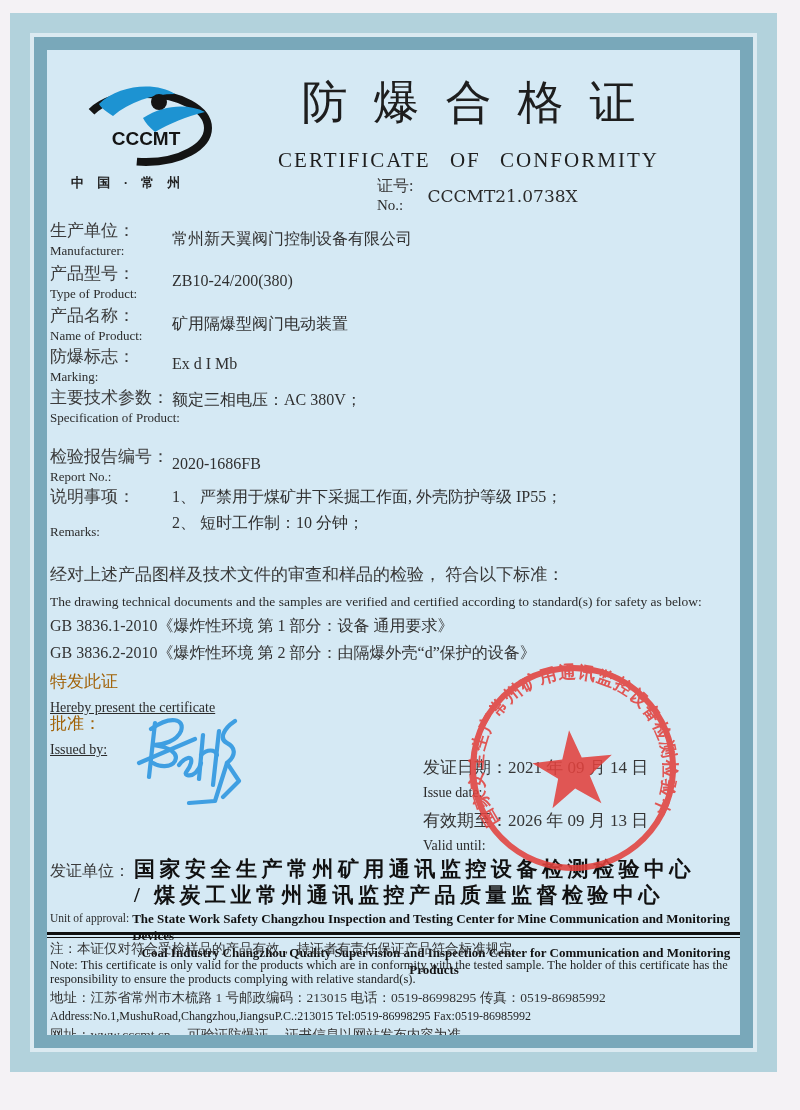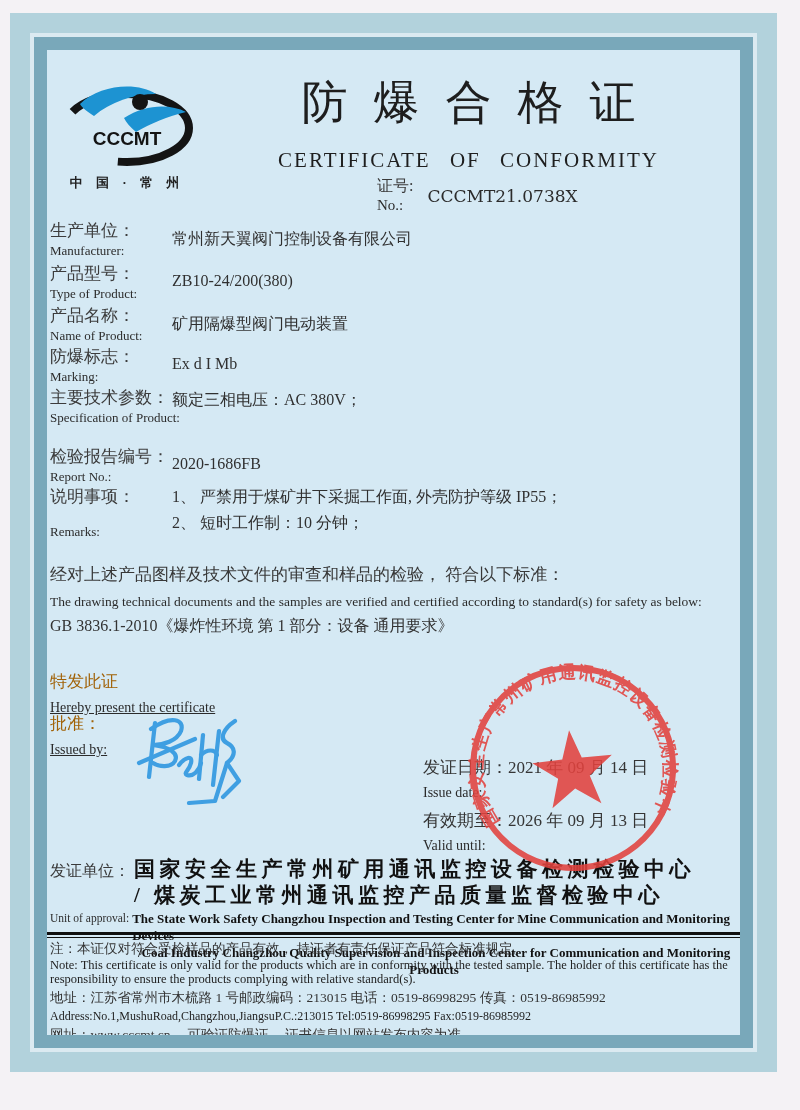--- a/index.html
+++ b/index.html
@@ -11,21 +11,21 @@
     color:#323232;
     overflow:hidden;
   }
   
   .frame1 { position:absolute; left:10px; top:13px; right:23px; bottom:38px; background:#b2d2dc; }
   .frame2 { position:absolute; inset:20px; background:#dbeaf1; }
   .frame3 { position:absolute; inset:4px;  background:#79a8ba; }
   .paper  { position:absolute; inset:13px; background:#d5e9f4; overflow:hidden; }
 
   
-  .logo { position:absolute; left:0; top:28px; width:160px; text-align:center; }
+  .logo { position:absolute; left:24px; top:28px; width:160px; text-align:left; }
   .logo-region { font-size:13px; letter-spacing:5px; color:#222; margin-top:2px; font-weight:bold; }
   .head-center { position:absolute; left:165px; right:15px; top:22px; text-align:center; }
   .cert-title { font-size:46px; letter-spacing:26px; color:#1e1e1e; text-indent:26px; font-weight:500; white-space:nowrap; }
   .cert-subtitle { font-size:21px; letter-spacing:2px; word-spacing:12px; color:#1e1e1e; margin-top:14px; font-weight:500; }
   .certno { position:absolute; left:330px; top:126px; display:flex; align-items:center; }
   .certno-labels { text-align:left; }
   .certno-zh { font-size:16px; color:#3a3a3a; }
   .certno-en { font-size:15px; color:#2d2d2d; }
   .certno-value { font-size:17px; margin-left:14px; margin-top:2px; color:#2b2b2b; font-family:"DejaVu Serif",serif; }
 
@@ -138,20 +138,21 @@
       <div class="zh-label">说明事项：</div>
       <div class="en-label" style="margin-top:15px">Remarks:</div>
       <div class="fvalue" style="top:1px">1、 严禁用于煤矿井下采掘工作面, 外壳防护等级 IP55；</div>
       <div class="fvalue" style="top:27px">2、 短时工作制：10 分钟；</div>
     </div>
 
     <div class="std">
       <div class="std-zh">经对上述产品图样及技术文件的审查和样品的检验， 符合以下标准：</div>
       <div class="std-en">The drawing technical documents and the samples are verified and certified according to standard(s) for safety as below:</div>
       <div class="std-item">GB 3836.1-2010《爆炸性环境 第 1 部分：设备 通用要求》</div>
+      <div class="std-item">GB 3836.2-2010《爆炸性环境 第 2 部分：由隔爆外壳“d”保护的设备》</div>
     </div>
 
     <div class="present">
       <div class="present-zh">特发此证</div>
       <div class="present-en">Hereby present the certificate</div>
     </div>
     <div class="approve">
       <div class="present-zh">批准：</div>
       <div class="present-en">Issued by:</div>
     </div>

